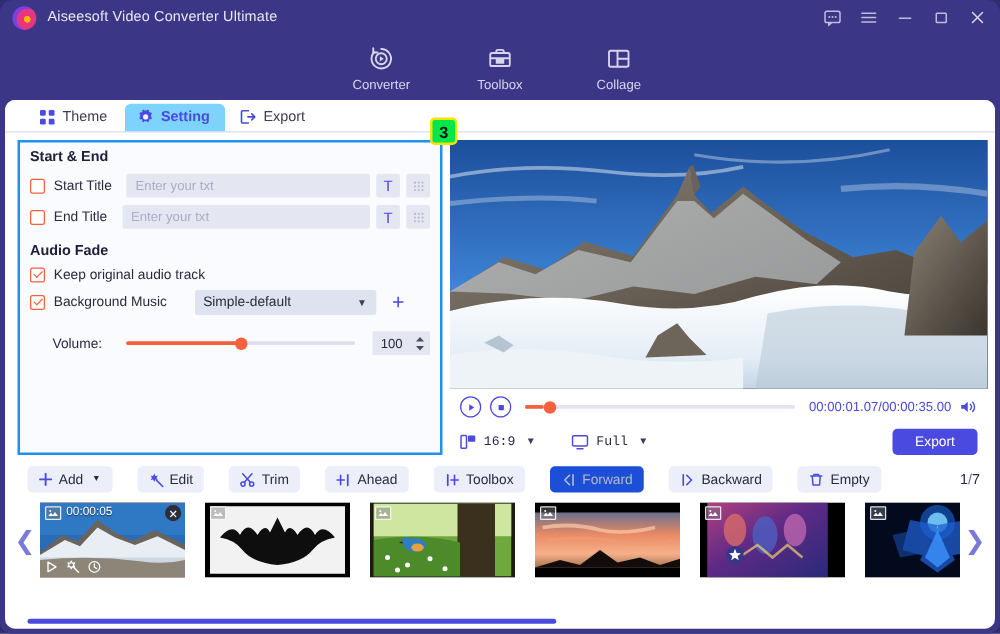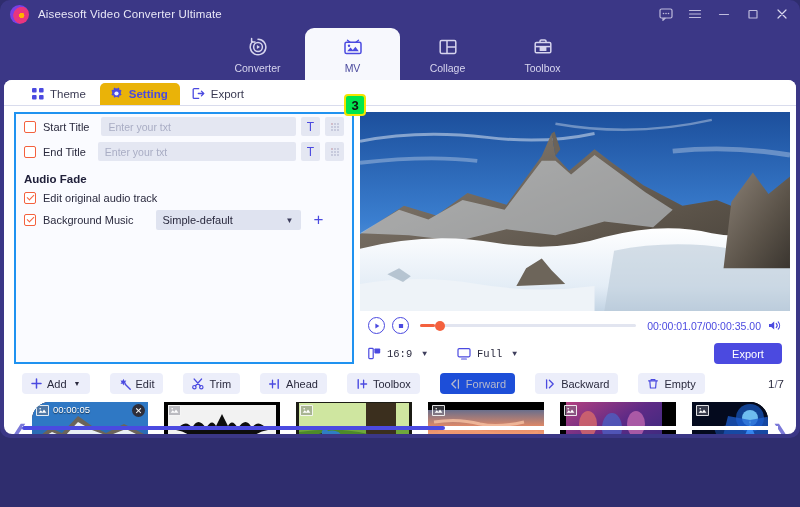--- a/index.html
+++ b/index.html
@@ -3,21 +3,21 @@
 <meta charset="utf-8">
 <style>
   * { box-sizing: border-box; margin: 0; padding: 0; }
   body {
     width: 800px; height: 507px;
     font-family: "Liberation Sans", sans-serif;
     background: #2f2d6e;
     overflow: hidden;
   }
   .app {
-    width: 800px; height: 438px;
+    width: 800px; height: 507px;
     background: #3b3786;
     border-radius: 10px;
     position: relative;
     overflow: hidden;
   }
 
   
   .titlebar {
     height: 28px;
     display: flex; align-items: center;
@@ -80,21 +80,21 @@
     padding-left: 18px; gap: 2px;
     background: #ffffff;
     border-bottom: 1px solid #d9dced;
   }
   .ltab {
     display: flex; align-items: center; gap: 6px;
     padding: 4px 12px 5px 10px;
     font-size: 11.5px; color: #3a3a52; cursor: pointer;
     border-radius: 5px 5px 0 0;
   }
-  .ltab.active { background: #eab308; color: #4b4ae0; font-weight: bold; }
+  .ltab.active { background: #7dd3fc; color: #4b4ae0; font-weight: bold; }
 
   
   .panelrow { display: flex; height: 258px; }
   .settings {
     width: 340px; margin: 6px 6px 0 10px;
     border: 2px solid #1f92f0;
     background: #fafbff;
     position: relative;
   }
   .badge3 {
@@ -219,21 +219,21 @@
 
   
   .thumbstrip {
     display: flex; align-items: center; gap: 0;
     padding: 0 4px; height: 64px; position: relative;
   }
   .arrow {
     width: 24px; height: 64px; display: flex; align-items: center; justify-content: center;
     color: #7b79d8; font-size: 20px; cursor: pointer; flex: none;
   }
-  .thumbs { display: flex; gap: 16px; flex: 1; overflow: hidden; border-radius: 18px; }
+  .thumbs { display: flex; gap: 16px; flex: 1; overflow: hidden; }
   .thumb {
     width: 116px; height: 60px; position: relative;
     background: #000; flex: none; overflow: hidden; cursor: pointer;
   }
   .thumb.sel { outline: 2px solid #f4613e; outline-offset: -2px; }
   .thumb .imgicon {
     position: absolute; left: 4px; top: 3px; width: 13px; height: 11px;
     border: 1px solid rgba(255,255,255,.85); border-radius: 1px;
     background: rgba(120,120,130,.45);
     display: flex; align-items: center; justify-content: center;
@@ -309,50 +309,39 @@
       <span class="navicon">
         <svg width="22" height="22" viewBox="0 0 22 22">
             <path d="M11 3.2a7.8 7.8 0 1 1-5.6 2.4" fill="none" stroke="#d7d5ee" stroke-width="1.5" stroke-linecap="round"></path>
             <path d="M4.6 2.6v3.4h3.4" fill="none" stroke="#d7d5ee" stroke-width="1.5" stroke-linecap="round" stroke-linejoin="round"></path>
             <circle cx="11" cy="11" r="4.4" fill="none" stroke="#d7d5ee" stroke-width="1.5"></circle>
             <path d="M9.9 8.9l3.1 2.1-3.1 2.1z" fill="#d7d5ee"></path>
           </svg>
       </span>
       <span>Converter</span>
     </div>
-    <div class="navitem active">
-      <span class="navicon">
-        <svg width="22" height="22" viewBox="0 0 22 22">
-            <path d="M5.5 4.2L8 6.2M16.5 4.2L14 6.2" stroke="#4b4ae0" stroke-width="1.4" stroke-linecap="round"></path>
-            <rect x="3" y="6.2" width="16" height="11.4" rx="1.6" fill="none" stroke="#4b4ae0" stroke-width="1.5"></rect>
-            <path d="M5.2 15.2l3.3-3.6 2.3 2.4 2.6-3.2 3.4 4.4z" fill="#4b4ae0"></path>
-            <circle cx="7" cy="9.7" r="1.2" fill="#4b4ae0"></circle>
-          </svg>
-      </span>
-      <span>MV</span>
-    </div>
-    <div class="navitem">
-      <span class="navicon">
-        <svg width="22" height="22" viewBox="0 0 22 22">
-            <rect x="3.2" y="4.6" width="15.6" height="12.8" rx="1.4" fill="none" stroke="#d7d5ee" stroke-width="1.5"></rect>
-            <path d="M10 4.6v12.8M10 11h8.8" stroke="#d7d5ee" stroke-width="1.5"></path>
-          </svg>
-      </span>
-      <span>Collage</span>
-    </div>
     <div class="navitem">
       <span class="navicon">
         <svg width="22" height="22" viewBox="0 0 22 22">
             <path d="M8 6.2V5.2a1.3 1.3 0 0 1 1.3-1.3h3.4A1.3 1.3 0 0 1 14 5.2v1" fill="none" stroke="#d7d5ee" stroke-width="1.5"></path>
             <rect x="3.2" y="6.4" width="15.6" height="10.4" rx="1.3" fill="none" stroke="#d7d5ee" stroke-width="1.5"></rect>
             <rect x="7.6" y="10.4" width="6.8" height="4.6" fill="#d7d5ee"></rect>
             <path d="M3.4 10.6h15.2" stroke="#d7d5ee" stroke-width="1.5"></path>
           </svg>
       </span>
       <span>Toolbox</span>
+    </div>
+    <div class="navitem">
+      <span class="navicon">
+        <svg width="22" height="22" viewBox="0 0 22 22">
+            <rect x="3.2" y="4.6" width="15.6" height="12.8" rx="1.4" fill="none" stroke="#d7d5ee" stroke-width="1.5"></rect>
+            <path d="M10 4.6v12.8M10 11h8.8" stroke="#d7d5ee" stroke-width="1.5"></path>
+          </svg>
+      </span>
+      <span>Collage</span>
     </div>
   </div>
 
   <div class="content">
 
     <div class="lefttabs">
       <div class="ltab">
         <span>
           <svg width="12" height="12" viewBox="0 0 12 12">
               <rect x="0" y="0" width="4.6" height="4.6" rx="1" fill="#4b4ae0"></rect>
@@ -381,20 +370,21 @@
         </span>
         <span>Export</span>
       </div>
     </div>
 
     <div class="panelrow">
 
       <div class="settings">
         <div class="badge3">3</div>
 
+        <div class="sec-title">Start &amp; End</div>
 
         <div class="row">
           <span class="cb"></span>
           <span class="cb-label">Start Title</span>
           <span class="txtfield">Enter your txt</span>
           <span class="minibtn">T</span>
           <span class="minibtn dim">
             <svg width="10" height="10" viewBox="0 0 10 10">
                 <circle cx="2" cy="2" r=".9" fill="#c9a8b4"></circle>
                 <circle cx="5" cy="2" r=".9" fill="#b9bdd2"></circle>
@@ -426,34 +416,50 @@
                 <circle cx="5" cy="8" r=".9" fill="#b9bdd2"></circle>
                 <circle cx="8" cy="8" r=".9" fill="#b9bdd2"></circle>
               </svg>
           </span>
         </div>
 
         <div class="sec-title" style="padding-top:9px">Audio Fade</div>
 
         <div class="row">
           <span class="cb checked"></span>
-          <span class="cb-label">Edit original audio track</span>
+          <span class="cb-label">Keep original audio track</span>
         </div>
 
         <div class="row">
           <span class="cb checked"></span>
           <span class="cb-label">Background Music</span>
           <span class="selbox">
             <span>Simple-default</span>
             <span class="caret">▼</span>
           </span>
           <span class="plus">+</span>
         </div>
 
 
+        <div class="slider-row" style="margin-top:6px">
+          <span class="slider-label">Volume:</span>
+          <span class="track">
+            <span class="fill" style="width:50%"></span>
+            <span class="knob" style="left:50%"></span>
+          </span>
+          <span class="numbox">100</span>
+          <span class="spin">
+            <svg width="8" height="5" viewBox="0 0 8 5">
+                <path d="M4 0.6l3.2 3.6H0.8z" fill="#4a4a5e"></path>
+              </svg>
+            <svg width="8" height="5" viewBox="0 0 8 5">
+                <path d="M4 4.4L0.8 0.8h6.4z" fill="#4a4a5e"></path>
+              </svg>
+          </span>
+        </div>
 
       </div>
 
       <div class="preview">
         <div class="videobox">
           <svg class="mountain" viewBox="0 0 440 204" preserveAspectRatio="none">
             <defs>
               <linearGradient id="sky" x1="0" y1="0" x2="0" y2="1">
                 <stop offset="0%" stop-color="#1c4f9c"></stop>
                   <stop offset="55%" stop-color="#3b7fd0"></stop>

